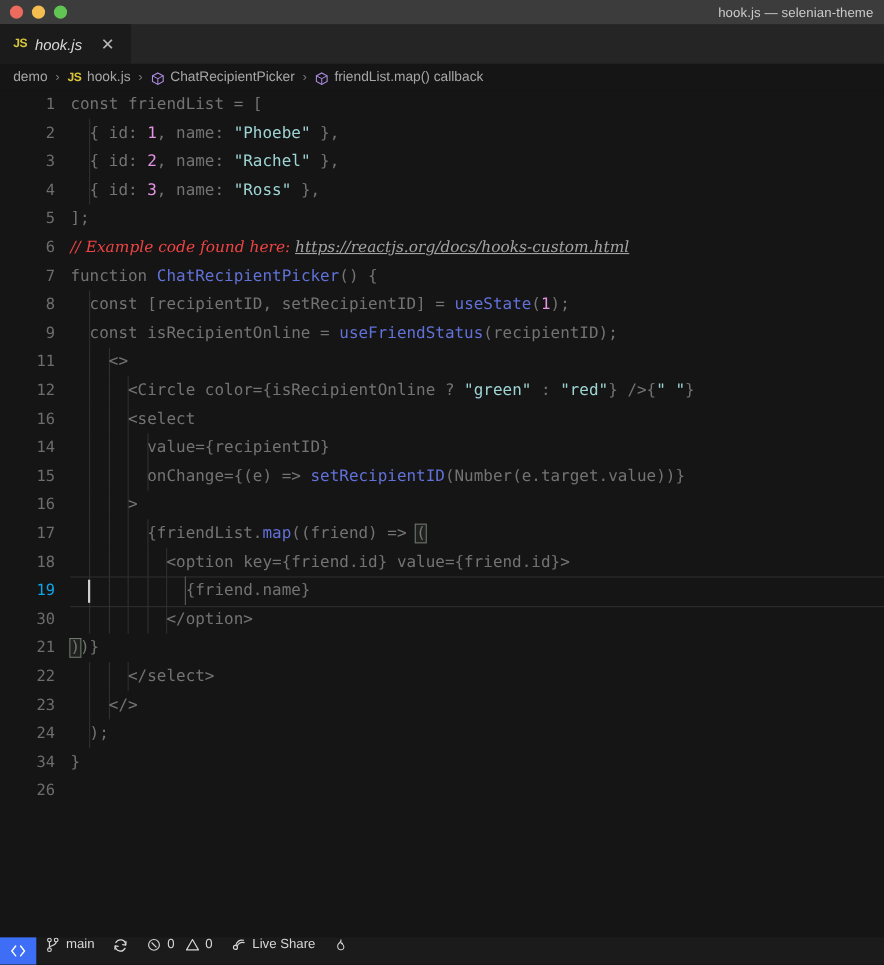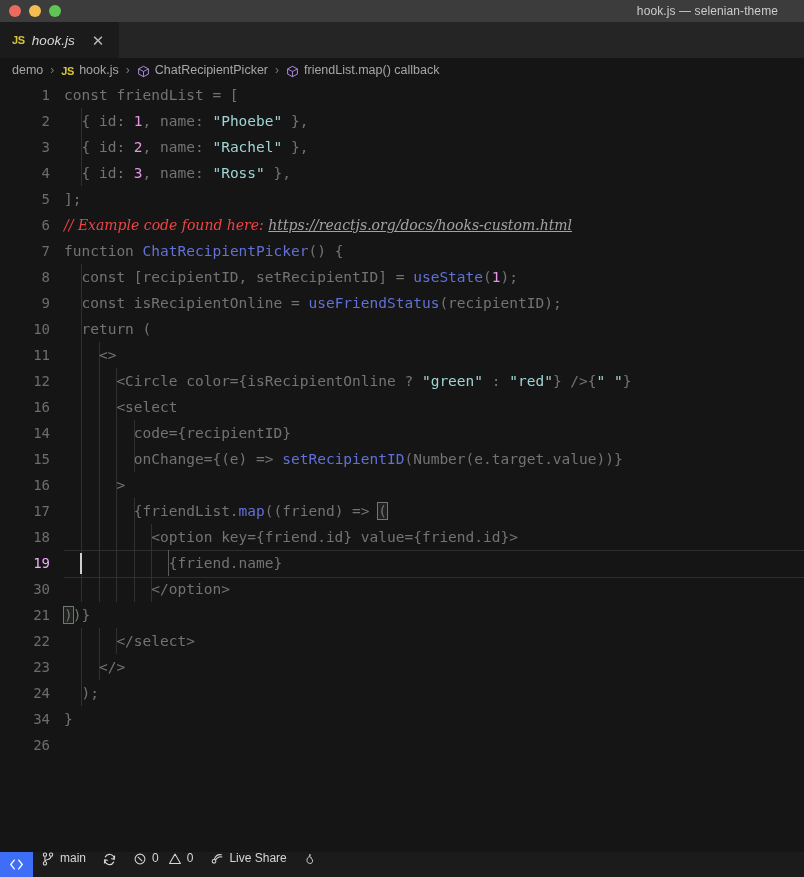--- a/index.html
+++ b/index.html
@@ -22,21 +22,21 @@
     display: flex; align-items: center;
     position: relative;
     padding-left: 9px;
   }
   .traffic { display: flex; gap: 8px; align-items: center; }
   .dot { width: 12px; height: 12px; border-radius: 50%; display: block; }
   .dot.red { background: #ec6a5e; }
   .dot.yellow { background: #f4bd4f; }
   .dot.green { background: #61c554; }
   .title-text {
-    position: absolute; left: 0; right: 16px;
+    position: absolute; left: 0; right: 0;
     text-align: center;
     font-size: 12px; color: #cccccc;
     letter-spacing: .1px;
     pointer-events: none;
   }
   .title-text.rightish { text-align: right; padding-right: 10px; }
 
   
   .tabbar {
     height: 36px; flex: 0 0 36px;
@@ -112,21 +112,21 @@
   }
   .gutter {
     width: 64px; flex: 0 0 64px;
     text-align: right;
     padding-right: 14px;
     color: #6d6d6d;
     font-size: 14px;
     font-family: "DejaVu Sans Mono", monospace;
     user-select: none;
   }
-  .row.active .gutter { color: #f0abfc; }
+  .row.active .gutter { color: #0ea5e9; }
   .codetext {
     position: relative;
     color: #d0d0d0;
     padding-left: 0;
   }
   
   .guides { position: absolute; left: 64px; top: 0; height: 26px; pointer-events: none; }
   .guide {
     position: absolute; top: 0; width: 1px; height: 26px;
     background: #303030;
@@ -242,25 +242,24 @@
     <div class="code-area" id="code-area">
         <div class="row"><div class="gutter">1</div><div class="guides"></div><div class="codetext"><span class="t-plain">const friendList = [</span></div></div>
         <div class="row"><div class="gutter">2</div><div class="guides"><div class="guide" style="left: 17.4px;"></div></div><div class="codetext"><span class="t-plain">  { id: </span><span class="t-num">1</span><span class="t-plain">, name: </span><span class="t-str">"Phoebe"</span><span class="t-plain"> },</span></div></div>
         <div class="row"><div class="gutter">3</div><div class="guides"><div class="guide" style="left: 17.4px;"></div></div><div class="codetext"><span class="t-plain">  { id: </span><span class="t-num">2</span><span class="t-plain">, name: </span><span class="t-str">"Rachel"</span><span class="t-plain"> },</span></div></div>
         <div class="row"><div class="gutter">4</div><div class="guides"><div class="guide" style="left: 17.4px;"></div></div><div class="codetext"><span class="t-plain">  { id: </span><span class="t-num">3</span><span class="t-plain">, name: </span><span class="t-str">"Ross"</span><span class="t-plain"> },</span></div></div>
         <div class="row"><div class="gutter">5</div><div class="guides"></div><div class="codetext"><span class="t-plain">];</span></div></div>
         <div class="row"><div class="gutter">6</div><div class="guides"></div><div class="codetext"><span class="t-cmt">// Example code found here: </span><span class="t-link">https://reactjs.org/docs/hooks-custom.html</span></div></div>
         <div class="row"><div class="gutter">7</div><div class="guides"></div><div class="codetext"><span class="t-plain">function </span><span class="t-fn">ChatRecipientPicker</span><span class="t-plain">() {</span></div></div>
         <div class="row"><div class="gutter">8</div><div class="guides"><div class="guide" style="left: 17.4px;"></div></div><div class="codetext"><span class="t-plain">  const [recipientID, setRecipientID] = </span><span class="t-fn">useState</span><span class="t-plain">(</span><span class="t-num">1</span><span class="t-plain">);</span></div></div>
         <div class="row"><div class="gutter">9</div><div class="guides"><div class="guide" style="left: 17.4px;"></div></div><div class="codetext"><span class="t-plain">  const isRecipientOnline = </span><span class="t-fn">useFriendStatus</span><span class="t-plain">(recipientID);</span></div></div>
-        <div class="row"><div class="gutter">10</div><div class="guides"><div class="guide" style="left: 17.4px;"></div></div><div class="codetext"><span class="t-plain">  return (</span></div></div>
         <div class="row"><div class="gutter">11</div><div class="guides"><div class="guide" style="left: 17.4px;"></div><div class="guide" style="left: 34.8px;"></div></div><div class="codetext"><span class="t-plain">    &lt;&gt;</span></div></div>
         <div class="row"><div class="gutter">12</div><div class="guides"><div class="guide" style="left: 17.4px;"></div><div class="guide" style="left: 34.8px;"></div><div class="guide" style="left: 52.2px;"></div></div><div class="codetext"><span class="t-plain">      &lt;Circle color={isRecipientOnline ? </span><span class="t-str">"green"</span><span class="t-plain"> : </span><span class="t-str">"red"</span><span class="t-plain">} /&gt;{</span><span class="t-str">" "</span><span class="t-plain">}</span></div></div>
         <div class="row"><div class="gutter">16</div><div class="guides"><div class="guide" style="left: 17.4px;"></div><div class="guide" style="left: 34.8px;"></div><div class="guide" style="left: 52.2px;"></div></div><div class="codetext"><span class="t-plain">      &lt;select</span></div></div>
-        <div class="row"><div class="gutter">14</div><div class="guides"><div class="guide" style="left: 17.4px;"></div><div class="guide" style="left: 34.8px;"></div><div class="guide" style="left: 52.2px;"></div><div class="guide" style="left: 69.6px;"></div></div><div class="codetext"><span class="t-plain">        code={recipientID}</span></div></div>
+        <div class="row"><div class="gutter">14</div><div class="guides"><div class="guide" style="left: 17.4px;"></div><div class="guide" style="left: 34.8px;"></div><div class="guide" style="left: 52.2px;"></div><div class="guide" style="left: 69.6px;"></div></div><div class="codetext"><span class="t-plain">        value={recipientID}</span></div></div>
         <div class="row"><div class="gutter">15</div><div class="guides"><div class="guide" style="left: 17.4px;"></div><div class="guide" style="left: 34.8px;"></div><div class="guide" style="left: 52.2px;"></div><div class="guide" style="left: 69.6px;"></div></div><div class="codetext"><span class="t-plain">        onChange={(e) =&gt; </span><span class="t-fn">setRecipientID</span><span class="t-plain">(Number(e.target.value))}</span></div></div>
         <div class="row"><div class="gutter">16</div><div class="guides"><div class="guide" style="left: 17.4px;"></div><div class="guide" style="left: 34.8px;"></div><div class="guide" style="left: 52.2px;"></div></div><div class="codetext"><span class="t-plain">      &gt;</span></div></div>
         <div class="row"><div class="gutter">17</div><div class="guides"><div class="guide" style="left: 17.4px;"></div><div class="guide" style="left: 34.8px;"></div><div class="guide" style="left: 52.2px;"></div><div class="guide" style="left: 69.6px;"></div></div><div class="codetext"><span class="t-plain">        {friendList.</span><span class="t-fn">map</span><span class="t-plain">((friend) =&gt; </span><span class="t-plain bracket-match">(</span></div></div>
         <div class="row"><div class="gutter">18</div><div class="guides"><div class="guide" style="left: 17.4px;"></div><div class="guide" style="left: 34.8px;"></div><div class="guide" style="left: 52.2px;"></div><div class="guide" style="left: 69.6px;"></div><div class="guide" style="left: 87px;"></div></div><div class="codetext"><span class="t-plain">          &lt;option key={friend.id} value={friend.id}&gt;</span></div></div>
         <div class="row active"><div class="gutter">19</div><div class="guides"><div class="guide" style="left: 17.4px;"></div><div class="guide" style="left: 34.8px;"></div><div class="guide" style="left: 52.2px;"></div><div class="guide" style="left: 69.6px;"></div><div class="guide" style="left: 87px;"></div><div class="guide active" style="left: 104.4px;"></div></div><div class="codetext"><span class="t-plain">            {friend.name}</span></div><div class="cursor" style="left: 80.4px;"></div></div>
         <div class="row"><div class="gutter">30</div><div class="guides"><div class="guide" style="left: 17.4px;"></div><div class="guide" style="left: 34.8px;"></div><div class="guide" style="left: 52.2px;"></div><div class="guide" style="left: 69.6px;"></div><div class="guide" style="left: 87px;"></div></div><div class="codetext"><span class="t-plain">          &lt;/option&gt;</span></div></div>
         <div class="row"><div class="gutter">21</div><div class="guides"></div><div class="codetext"><span class="t-plain bracket-match">)</span><span class="t-plain">)}</span></div></div>
         <div class="row"><div class="gutter">22</div><div class="guides"><div class="guide" style="left: 17.4px;"></div><div class="guide" style="left: 34.8px;"></div><div class="guide" style="left: 52.2px;"></div></div><div class="codetext"><span class="t-plain">      &lt;/select&gt;</span></div></div>
         <div class="row"><div class="gutter">23</div><div class="guides"><div class="guide" style="left: 17.4px;"></div><div class="guide" style="left: 34.8px;"></div></div><div class="codetext"><span class="t-plain">    &lt;/&gt;</span></div></div>
         <div class="row"><div class="gutter">24</div><div class="guides"><div class="guide" style="left: 17.4px;"></div></div><div class="codetext"><span class="t-plain">  );</span></div></div>

